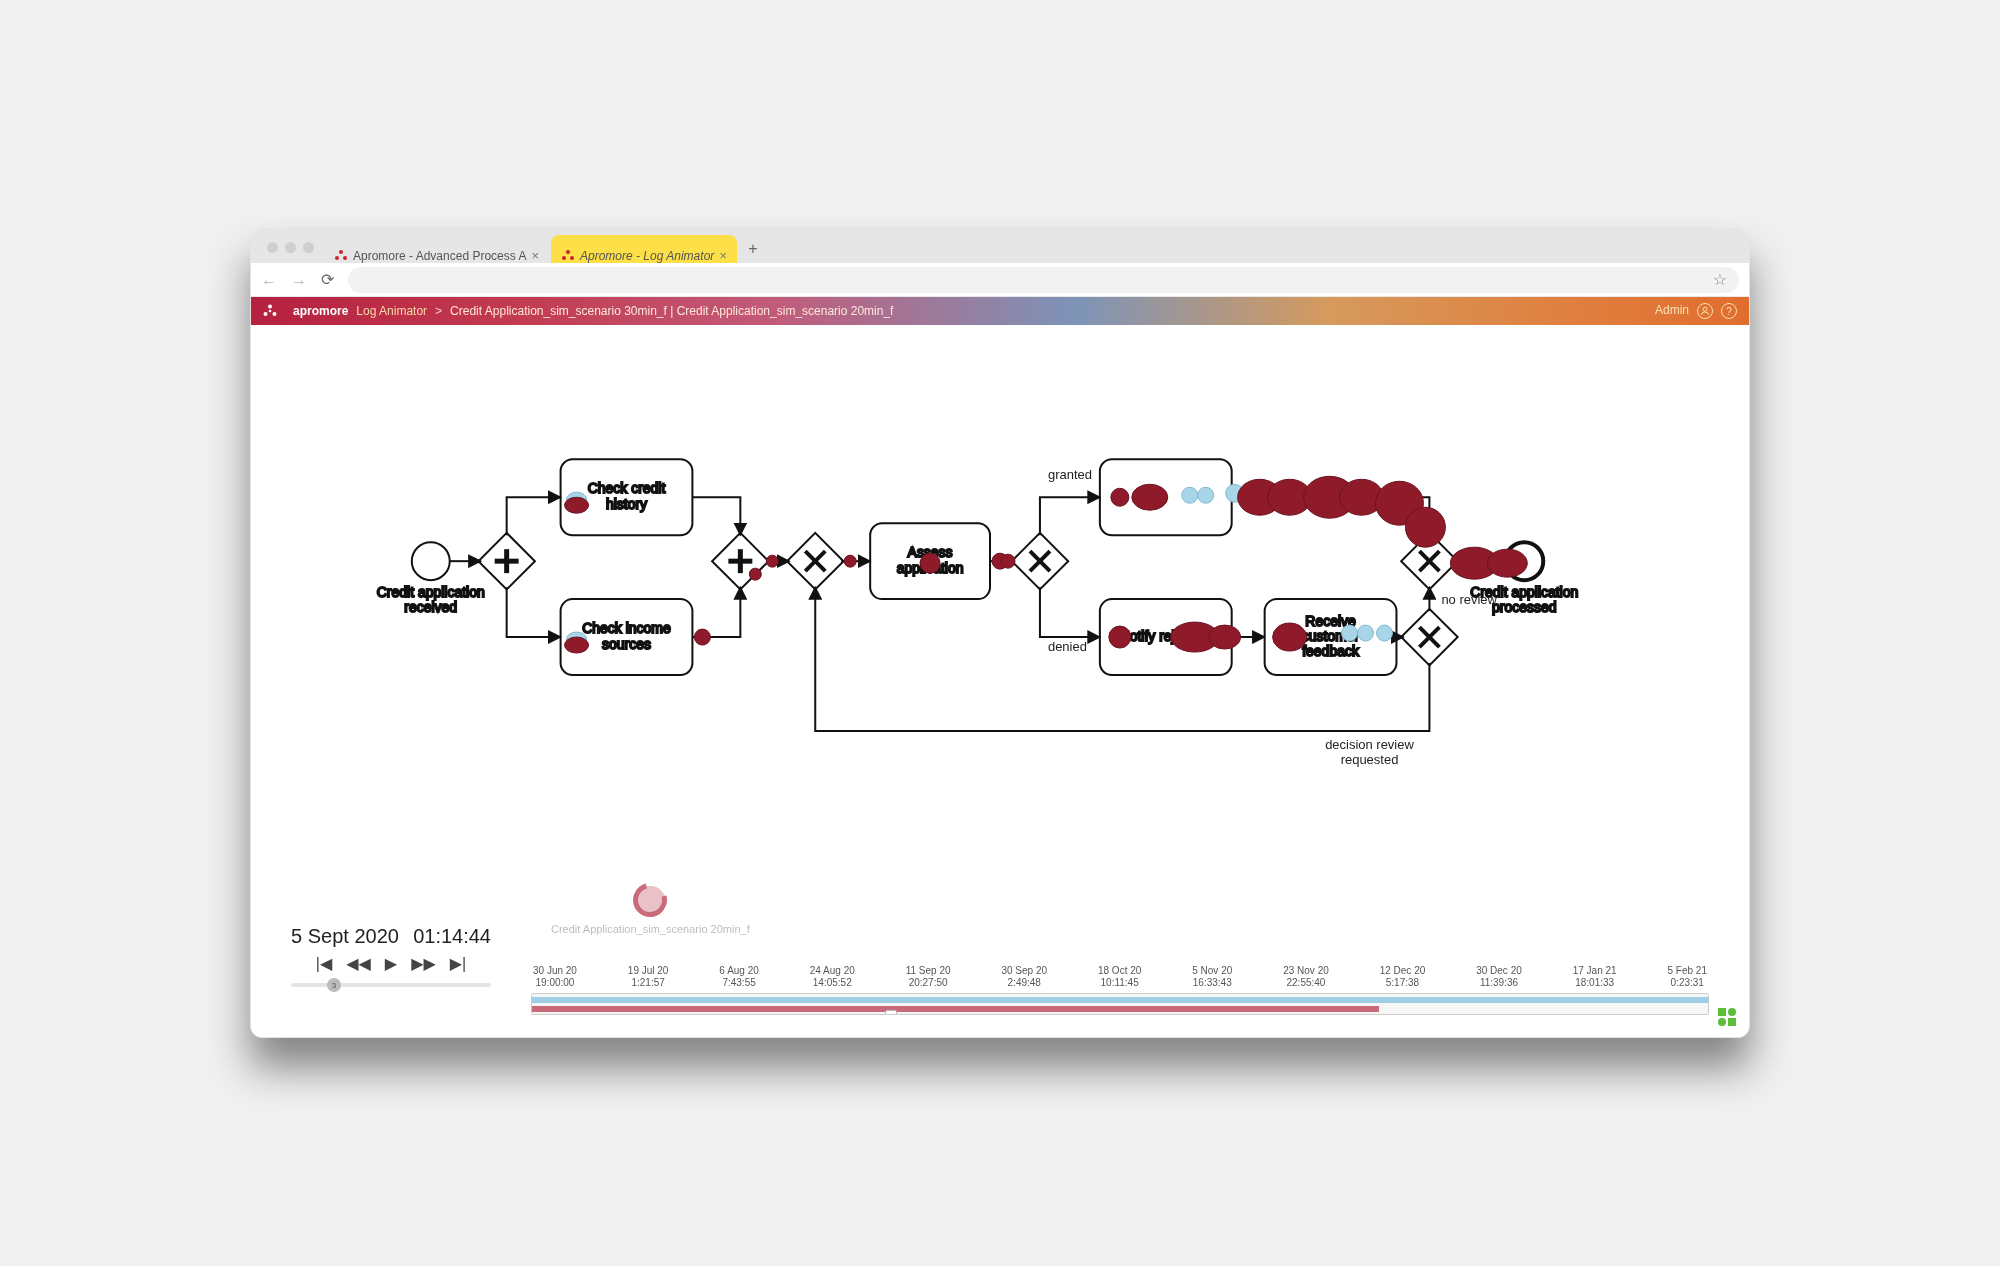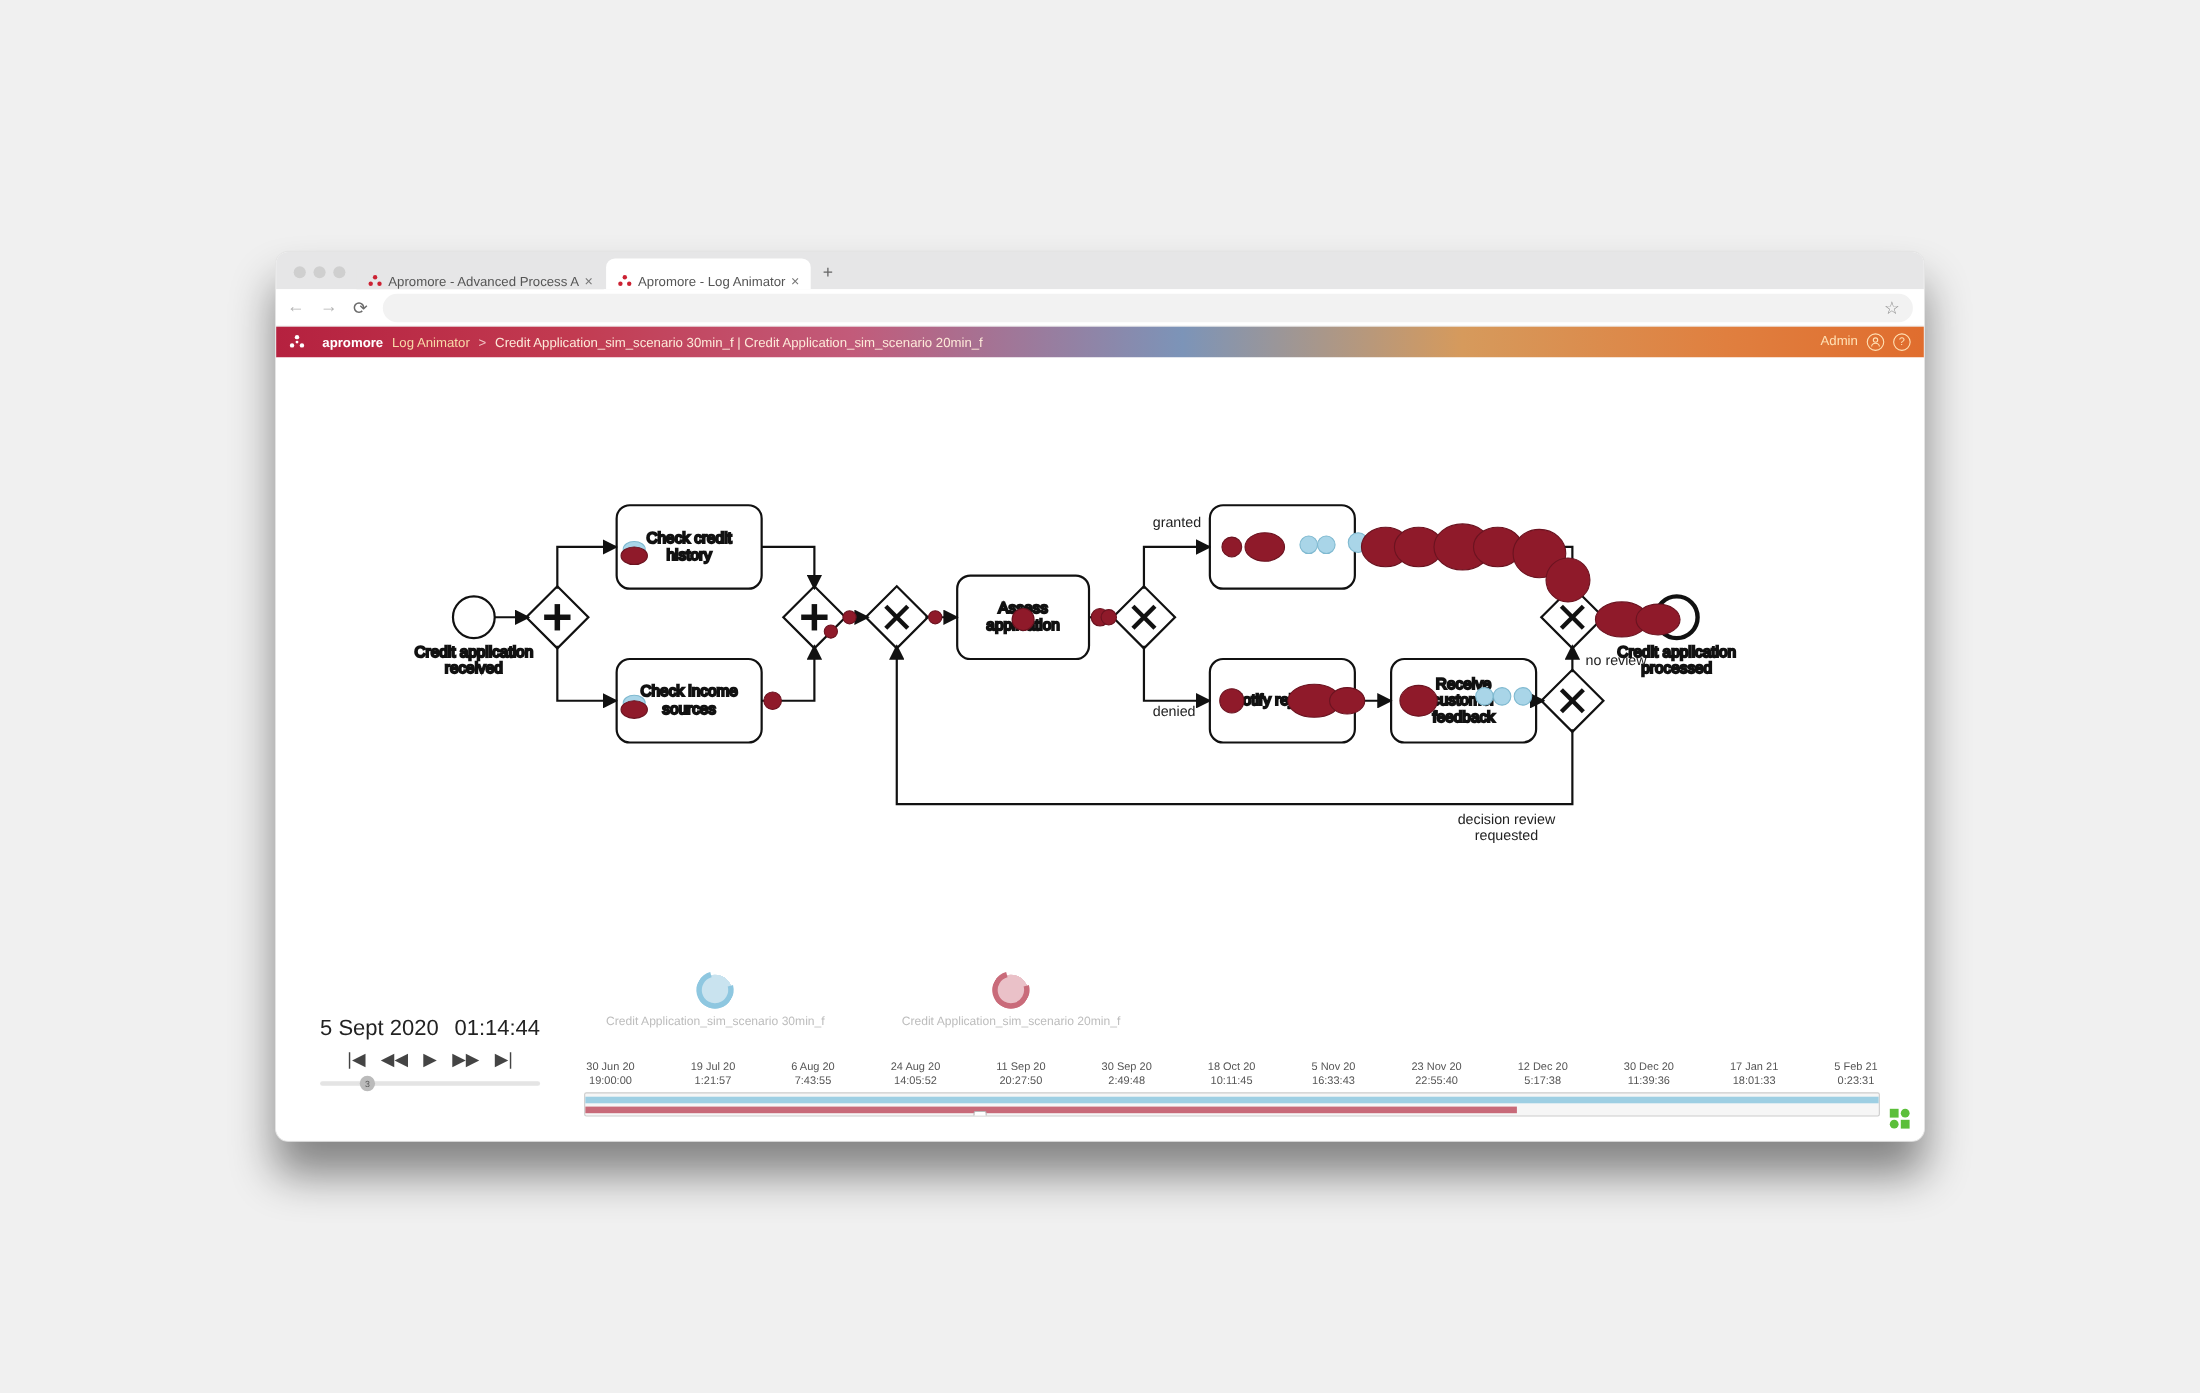--- a/index.html
+++ b/index.html
@@ -23,21 +23,21 @@
     gap: 2px;
   }
   .traffic { display: flex; gap: 7px; padding: 0 8px 10px 8px; align-items: center; }
   .traffic span { width: 11px; height: 11px; border-radius: 50%; background: #cfcfcf; }
   .tab {
     height: 28px; background: #e6e6e7; border-radius: 8px 8px 0 0;
     display: flex; align-items: flex-end; gap: 5px;
     padding: 0 10px; font-size: 12px; color: #555;
     min-width: 180px; position: relative;
   }
-  .tab.active { background: #ffffff; }
+  .tab.active { background: #fde047; font-style: italic; }
   .tab .close { font-size: 13px; color: #777; margin-left: auto; }
   .tab .favicon { width: 14px; height: 14px; display:flex; align-items:center; justify-content:center; }
   .newtab { width: 28px; height: 28px; display:flex; align-items:center; justify-content:center; color:#666; font-size:16px;}
 
   .addrbar {
     height: 34px; background: #fff; border-bottom: 1px solid #e8e8e8;
     display: flex; align-items: center; padding: 0 10px; gap: 14px;
   }
   .addrbar .navbtn { color: #b5b5b5; font-size: 16px; }
   .addrbar .navbtn.enabled { color: #6b6b6b; }
@@ -333,24 +333,20 @@
     </div>
     <div class="speed">
       <div class="knob">
           <span>3</span>
         </div>
     </div>
   </div>
 
   <div class="legend">
     <div class="item">
-      <div class="swatch blue"></div>
-      <span>Credit Application_sim_scenario 30min_f</span>
-    </div>
-    <div class="item">
       <div class="swatch red"></div>
       <span>Credit Application_sim_scenario 20min_f</span>
     </div>
   </div>
 
   <div class="timeline">
     <div class="ticks">
         <div class="tick">
           <span>30 Jun 20</span>
           <span>19:00:00</span>

